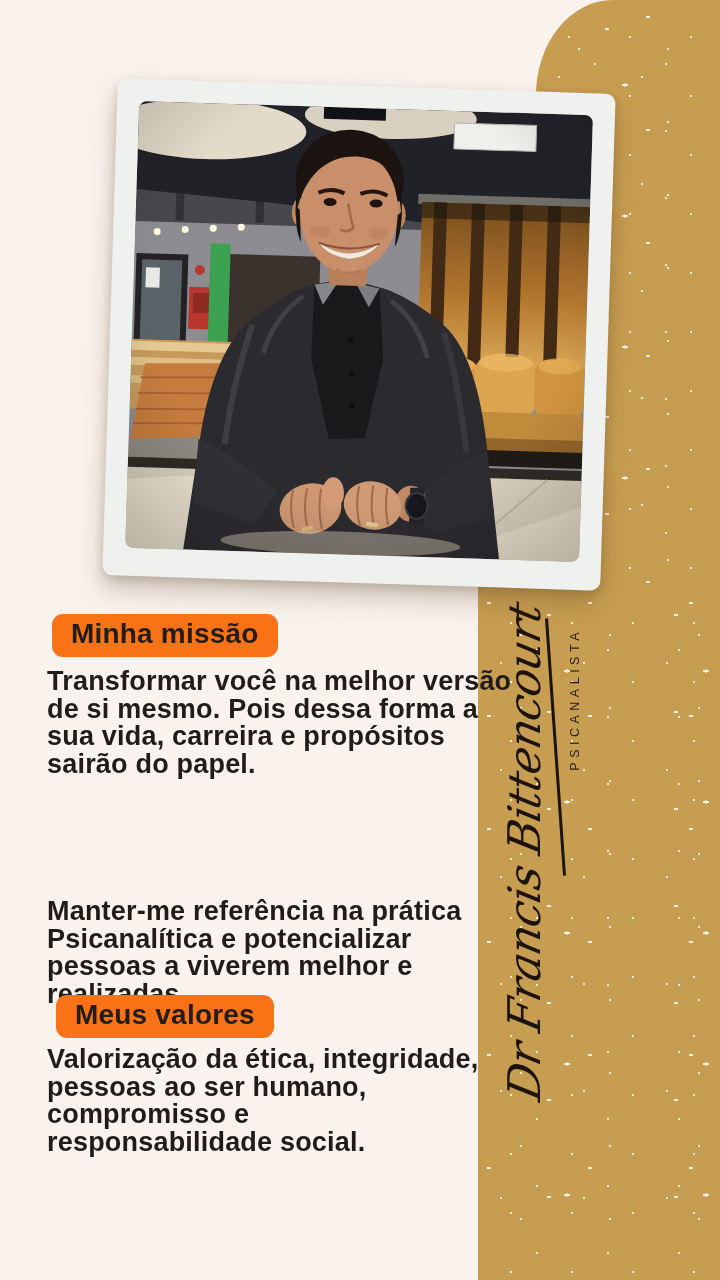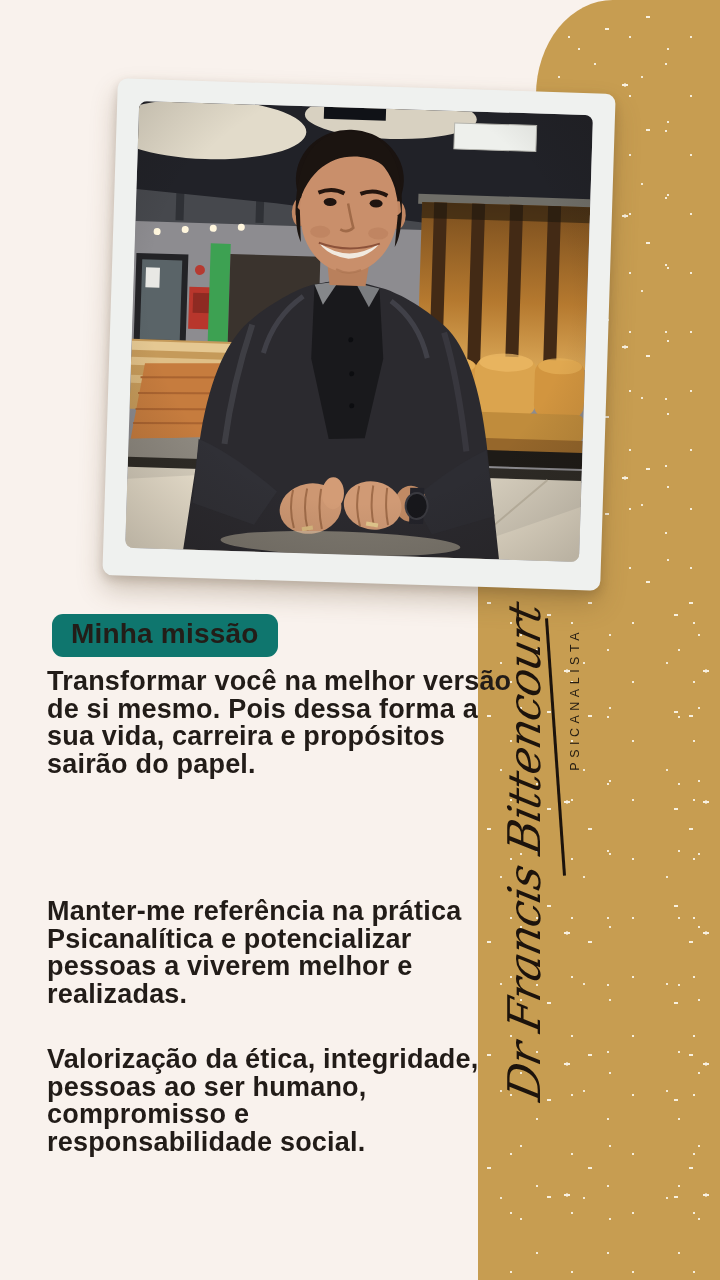--- a/index.html
+++ b/index.html
@@ -37,21 +37,21 @@
     box-shadow:0 14px 26px rgba(96,72,38,.28), 0 4px 10px rgba(60,45,25,.18);
   }
   .photo{
     width:100%; height:100%; border-radius:8px; overflow:hidden; background:#8d8c90;
   }
   .photo svg{display:block; width:100%; height:100%;}
   
   .badge{
     position:absolute;
     display:inline-block;
-    background:#0f766e; color:#231d18;
+    background:#f97316; color:#231d18;
     font-size:28px; font-weight:700; letter-spacing:.2px;
     padding:4px 19px 7px; border-radius:11px;
     white-space:pre;
   }
   .badge.b1{left:52px; top:614px;}
   .badge.b2{left:56px; top:802px;}
   .badge.b3{left:56px; top:995px;}
   .body-text{
     position:absolute; left:47px; margin:0;
     color:#221c18; font-size:27px; font-weight:700;
@@ -225,18 +225,19 @@
   <p class="body-text p1">Transformar você na melhor versão
 de si mesmo. Pois dessa forma a
 sua vida, carreira e propósitos
 sairão do papel.</p>
 
   <p class="body-text p2">Manter-me referência na prática
 Psicanalítica e potencializar
 pessoas a viverem melhor e
 realizadas.</p>
 
+  <div class="badge b3">Meus valores</div>
   <p class="body-text p3">Valorização da ética, integridade,
 pessoas ao ser humano,
 compromisso e
 responsabilidade social.</p>
 
 </div>
 
 </body></html>

